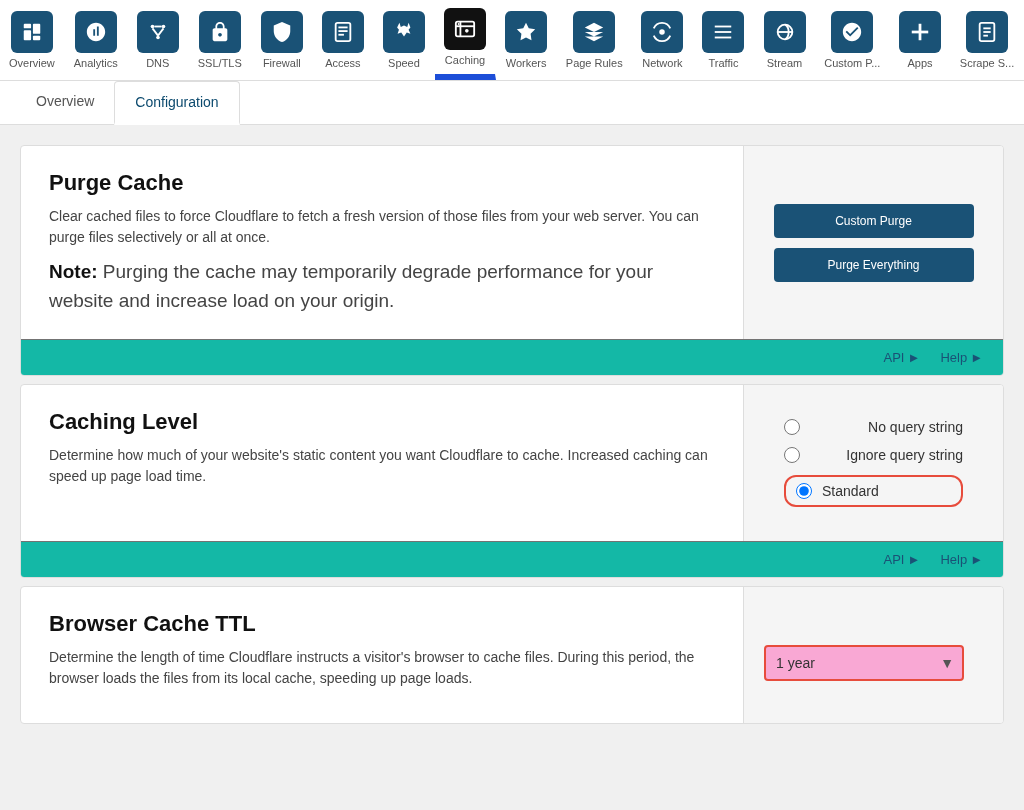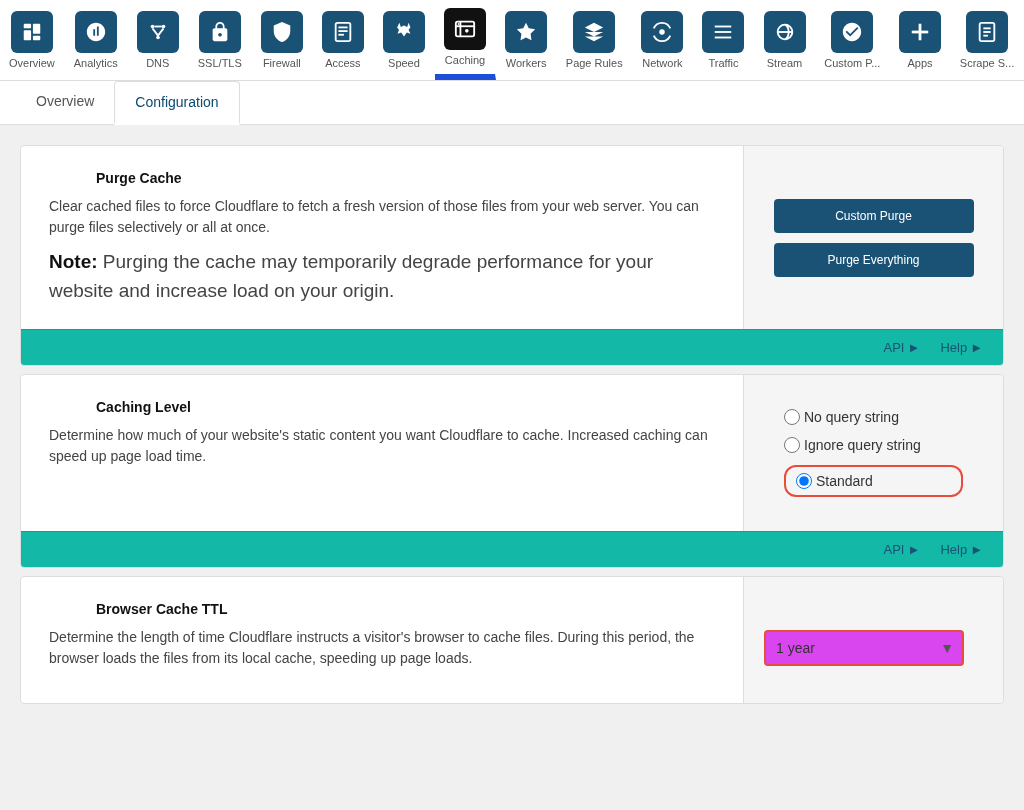--- a/index.html
+++ b/index.html
@@ -101,25 +101,24 @@
     }
     .card-footer {
       padding: 10px 20px;
       background: #14b8a6;
       border-top: 1px solid #737373;
       display: flex;
       justify-content: flex-end;
       gap: 20px;
     }
     .card-title {
-      font-size: 14px;
+      font-size: 22px;
       font-weight: 700;
       margin-bottom: 10px;
       color: #111;
-      margin-left: 47px;
     }
     .card-desc {
       font-size: 14px;
       color: #444;
       line-height: 1.5;
       margin-bottom: 10px;
     }
     .card-note {
       font-size: 19px;
       color: #444;
@@ -155,22 +154,23 @@
     .radio-group {
       display: flex;
       flex-direction: column;
       gap: 12px;
       width: 100%;
       padding: 10px 20px;
     }
     .radio-item {
       display: flex;
       align-items: center;
-      gap: 4px;
-      cursor: pointer;
+      gap: 10px;
+      cursor: pointer;
+      justify-content: space-between;
     }
     .radio-item input[type="radio"] {
       width: 16px;
       height: 16px;
       cursor: pointer;
     }
     .radio-label {
       font-size: 14px;
       color: #333;
     }
@@ -186,21 +186,21 @@
       position: relative;
       width: 200px;
     }
     .select-wrapper-inner select {
       width: 100%;
       padding: 8px 30px 8px 10px;
       border: 2px solid #e74c3c;
       border-radius: 4px;
       font-size: 14px;
       appearance: none;
-      background: #d946ef;
+      background: #f9a8d4;
       cursor: pointer;
       color: #333;
     }
     .select-arrow {
       position: absolute;
       right: 10px;
       top: 50%;
       transform: translateY(-50%);
       pointer-events: none;
       color: #555;

